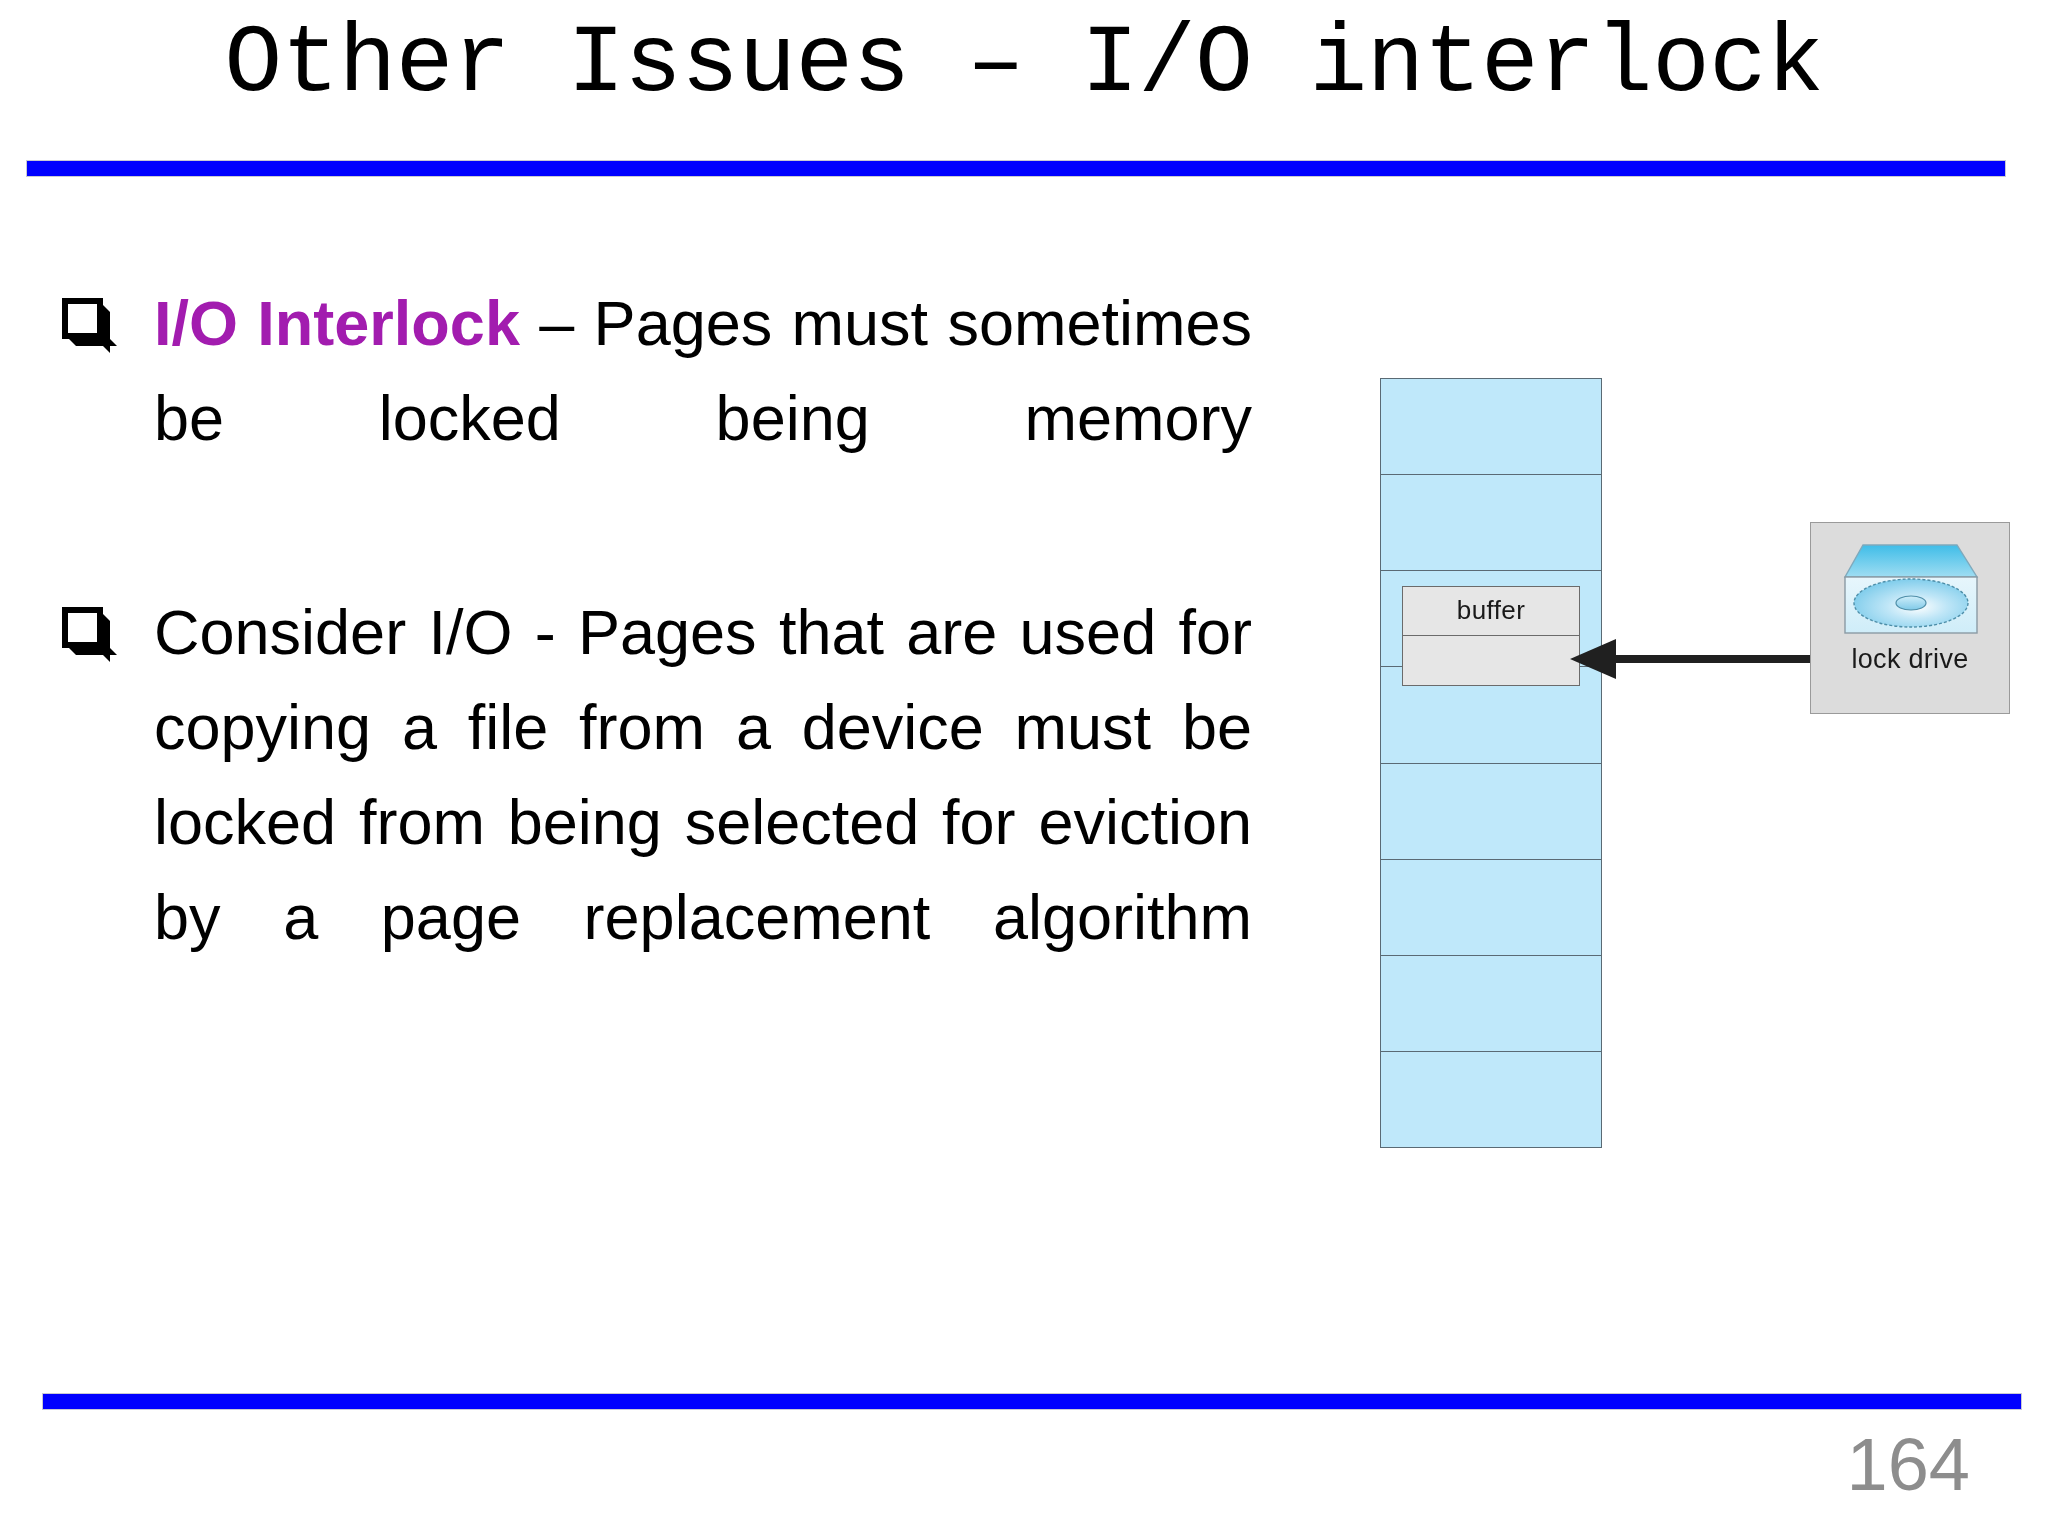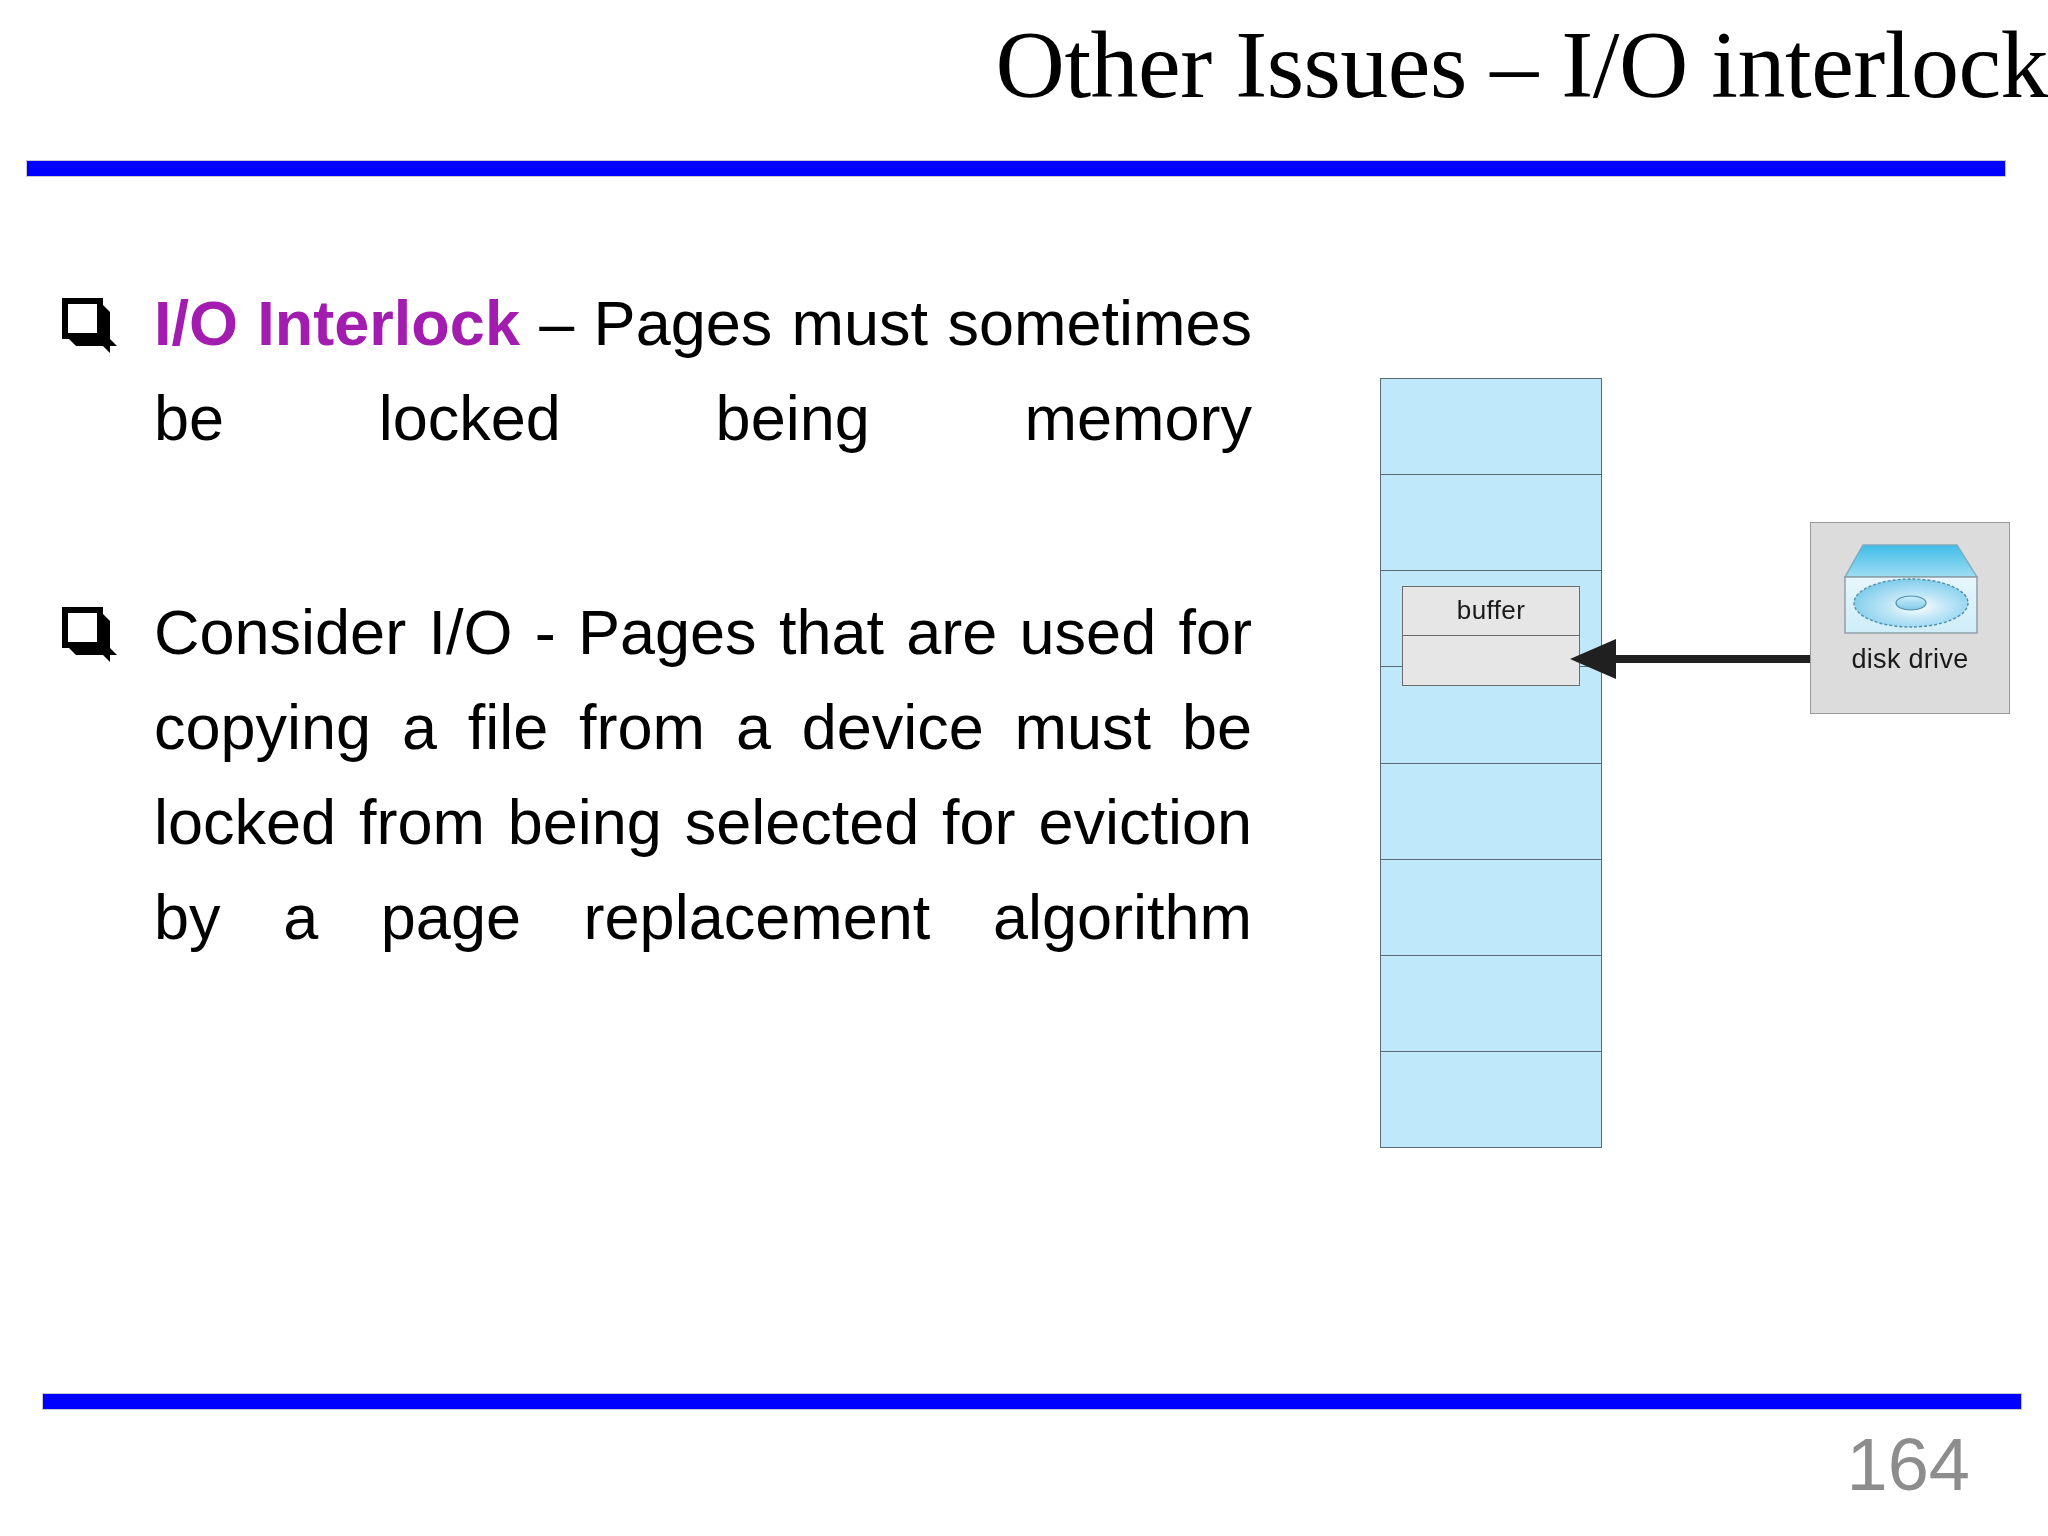--- a/index.html
+++ b/index.html
@@ -21,22 +21,22 @@
     height: 1536px;
     background: #ffffff;
   }
 
   
   .slide-title {
     position: absolute;
     left: 0;
     top: 8px;
     width: 2048px;
-    text-align: right;
-    font-family: Liberation Serif, serif;
+    text-align: center;
+    font-family: Liberation Mono, monospace;
     font-size: 96px;
     line-height: 1.18;
     font-weight: 400;
     color: #000000;
     letter-spacing: -0.5px;
     white-space: nowrap;
   }
 
   
   .rule-top {
@@ -324,20 +324,20 @@
         </defs>
 
         <polygon points="26,4 120,4 140,36 8,36" fill="url(#topFace)" stroke="#7FA9BC" stroke-width="1.4"></polygon>
 
         <rect x="8" y="36" width="132" height="56" fill="url(#frontFace)" stroke="#8A9AA4" stroke-width="1.4"></rect>
 
         <ellipse cx="74" cy="62" rx="57" ry="24" fill="url(#platter)" stroke="#4E8EA8" stroke-width="1.4" stroke-dasharray="3 2"></ellipse>
 
         <ellipse cx="74" cy="62" rx="15" ry="7" fill="url(#hub)" stroke="#4E8EA8" stroke-width="1.2"></ellipse>
       </svg>
-      <div class="disk-label">disk drive</div>
+      <div class="disk-label">lock drive</div>
     </div>
 
   </div>
 
   <div class="page-number">164</div>
 
 </div>
 
 </body></html>

